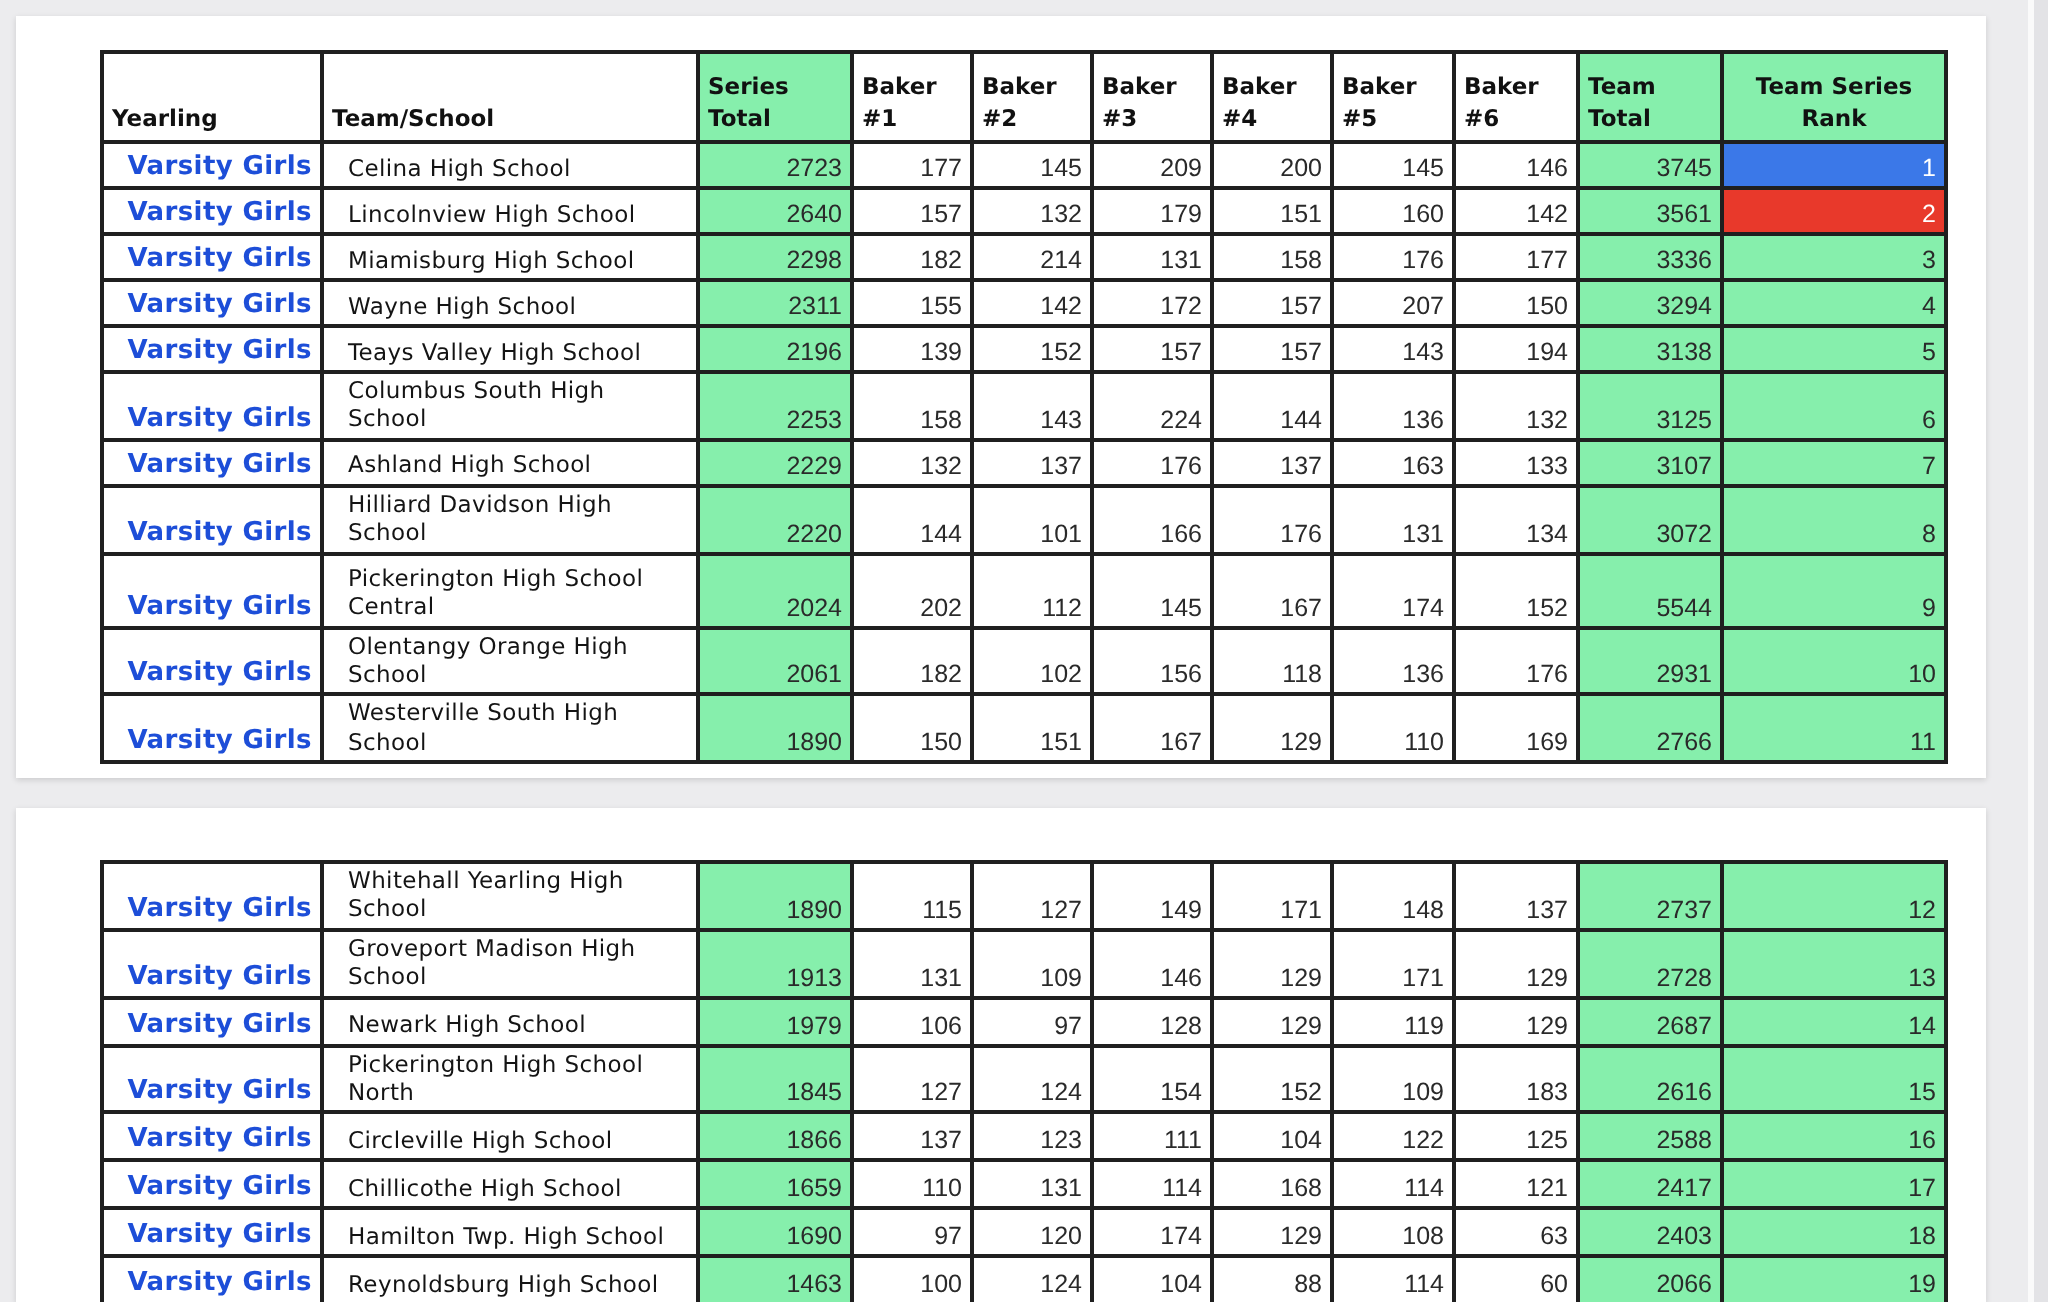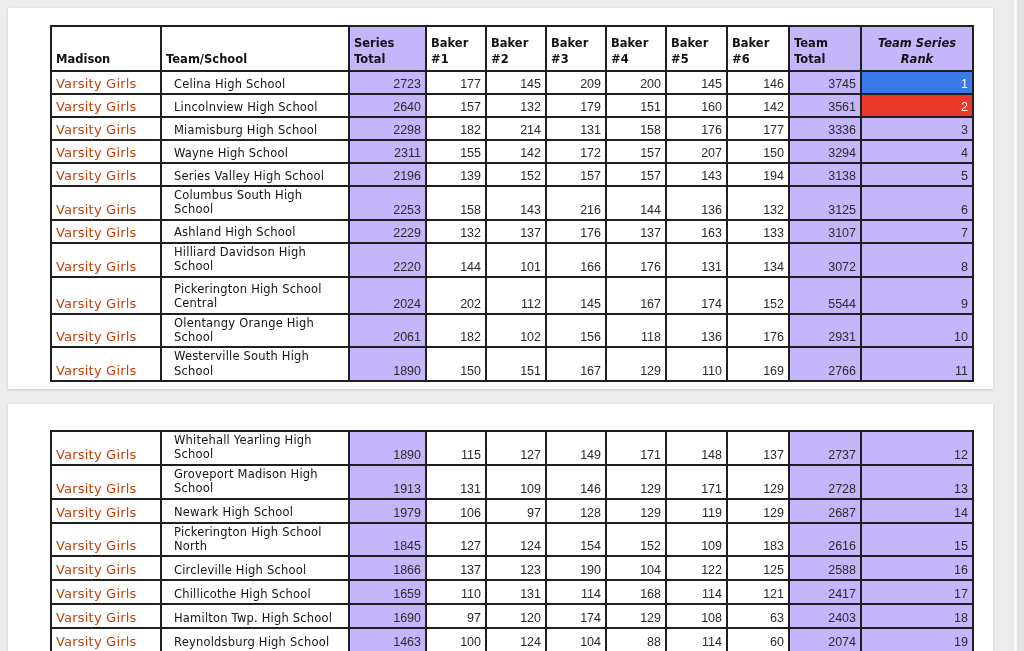--- a/index.html
+++ b/index.html
@@ -32,25 +32,25 @@
   }
   thead tr{height:45px;}
   .tbl1 tbody tr{height:23px;}
   .tbl2 tbody tr{height:24px;}
   tbody tr.tall{height:37px;}
   th{
     font-family:"DejaVu Sans",sans-serif;
     font-weight:bold;font-size:11.5px;line-height:1.45;
     white-space:pre-line;text-align:left;color:#111;
   }
-  th.t-center{text-align:center;font-style:italic;}
-  .shade{background:#c4b5fd;}
+  th.t-center{text-align:center;}
+  .shade{background:#86efac;}
   .c-div{
-    font-weight:normal;font-size:13px;color:#c2410c;
-    white-space:nowrap;letter-spacing:.2px;
+    font-weight:bold;font-size:13px;color:#1d4ed8;
+    white-space:nowrap;letter-spacing:.2px;text-align:right;
   }
   .c-school{
     font-size:11.5px;color:#141414;line-height:1.25;letter-spacing:.2px;padding-left:12px;
   }
   .c-num{
     font-family:"Liberation Sans",sans-serif;
     font-size:12.5px;color:#2a2a2a;text-align:right;white-space:nowrap;
   }
   td.rank-1{background:#3b78e8;color:#ffffff;}
   td.rank-2{background:#e8392b;color:#ffffff;}
@@ -68,21 +68,21 @@
         <col style="width: 60px;">
         <col style="width: 60px;">
         <col style="width: 60px;">
         <col style="width: 61px;">
         <col style="width: 62px;">
         <col style="width: 72px;">
         <col style="width: 112px;">
       </colgroup>
     <thead>
         <tr>
-          <th class="">Madison</th>
+          <th class="">Yearling</th>
           <th class="">Team/School</th>
           <th class="shade ">Series
 Total</th>
           <th class="">Baker
 #1</th>
           <th class="">Baker
 #2</th>
           <th class="">Baker
 #3</th>
           <th class="">Baker
@@ -144,38 +144,38 @@
           <td class="c-num">142</td>
           <td class="c-num">172</td>
           <td class="c-num">157</td>
           <td class="c-num">207</td>
           <td class="c-num">150</td>
           <td class="c-num shade">3294</td>
           <td class="c-num shade">4</td>
         </tr>
         <tr>
           <td class="c-div">Varsity Girls</td>
-          <td class="c-school">Series Valley High School</td>
+          <td class="c-school">Teays Valley High School</td>
           <td class="c-num shade">2196</td>
           <td class="c-num">139</td>
           <td class="c-num">152</td>
           <td class="c-num">157</td>
           <td class="c-num">157</td>
           <td class="c-num">143</td>
           <td class="c-num">194</td>
           <td class="c-num shade">3138</td>
           <td class="c-num shade">5</td>
         </tr>
         <tr>
           <td class="c-div">Varsity Girls</td>
           <td class="c-school">Columbus South High School</td>
           <td class="c-num shade">2253</td>
           <td class="c-num">158</td>
           <td class="c-num">143</td>
-          <td class="c-num">216</td>
+          <td class="c-num">224</td>
           <td class="c-num">144</td>
           <td class="c-num">136</td>
           <td class="c-num">132</td>
           <td class="c-num shade">3125</td>
           <td class="c-num shade">6</td>
         </tr>
         <tr>
           <td class="c-div">Varsity Girls</td>
           <td class="c-school">Ashland High School</td>
           <td class="c-num shade">2229</td>
@@ -311,21 +311,21 @@
           <td class="c-num">183</td>
           <td class="c-num shade">2616</td>
           <td class="c-num shade">15</td>
         </tr>
         <tr>
           <td class="c-div">Varsity Girls</td>
           <td class="c-school">Circleville High School</td>
           <td class="c-num shade">1866</td>
           <td class="c-num">137</td>
           <td class="c-num">123</td>
-          <td class="c-num">190</td>
+          <td class="c-num">111</td>
           <td class="c-num">104</td>
           <td class="c-num">122</td>
           <td class="c-num">125</td>
           <td class="c-num shade">2588</td>
           <td class="c-num shade">16</td>
         </tr>
         <tr>
           <td class="c-div">Varsity Girls</td>
           <td class="c-school">Chillicothe High School</td>
           <td class="c-num shade">1659</td>
@@ -354,20 +354,20 @@
         <tr>
           <td class="c-div">Varsity Girls</td>
           <td class="c-school">Reynoldsburg High School</td>
           <td class="c-num shade">1463</td>
           <td class="c-num">100</td>
           <td class="c-num">124</td>
           <td class="c-num">104</td>
           <td class="c-num">88</td>
           <td class="c-num">114</td>
           <td class="c-num">60</td>
-          <td class="c-num shade">2074</td>
+          <td class="c-num shade">2066</td>
           <td class="c-num shade">19</td>
         </tr>
       </tbody>
   </table>
 </div>
 
 <div class="edge-strip"></div>
 
 </body></html>

